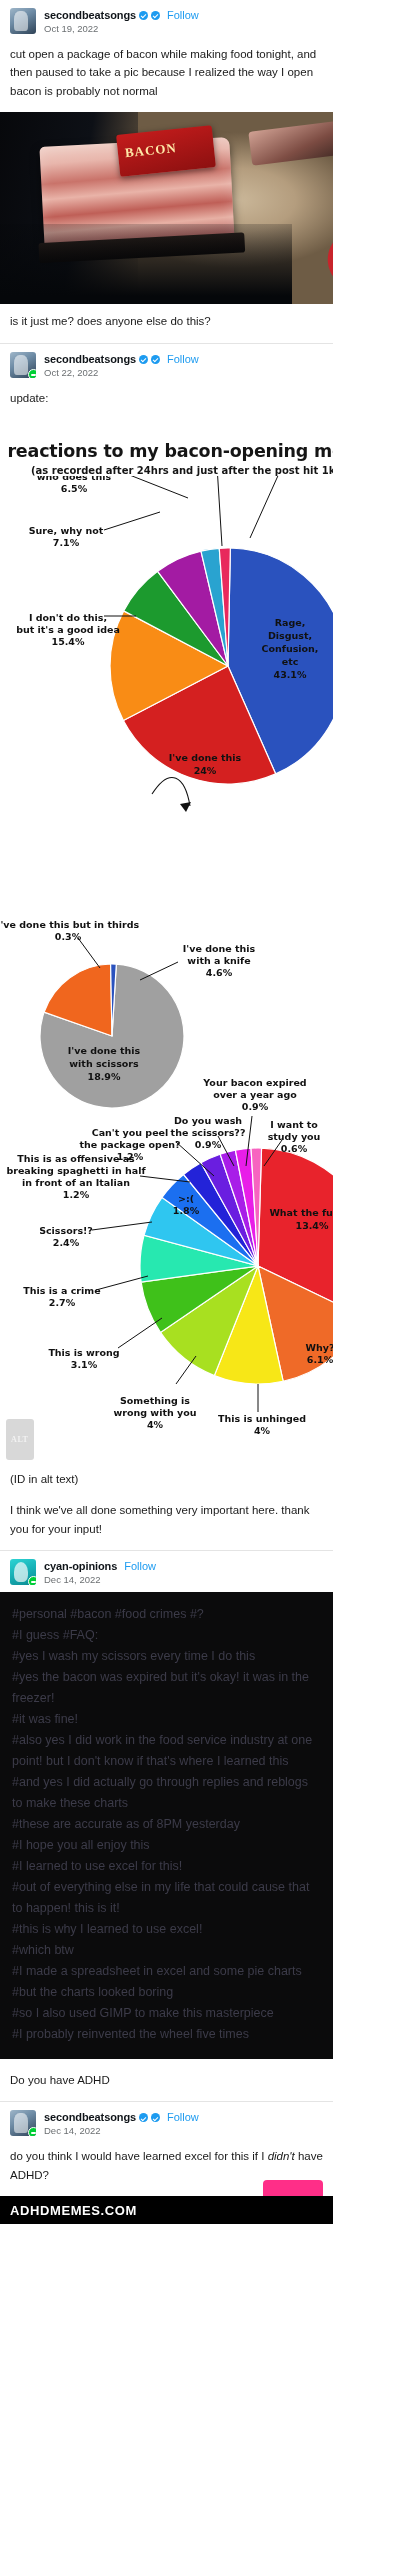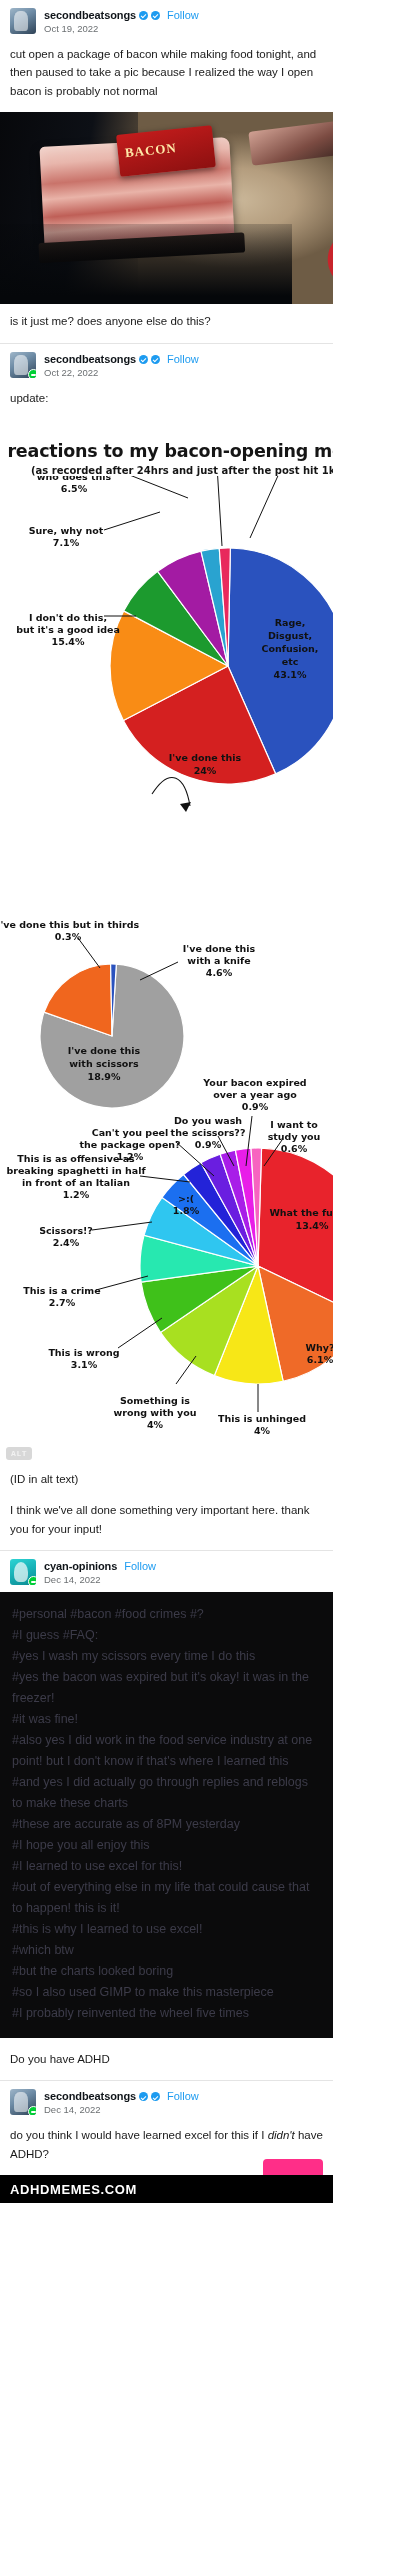--- a/index.html
+++ b/index.html
@@ -122,22 +122,22 @@
   .chart-title{
     text-align:center;font-size:17.5px;color:#151515;font-weight:600;
     margin:22px 6px 0 6px;letter-spacing:-.2px;
   }
   .chart-sub{
     text-align:center;font-size:10px;color:#151515;margin:4px 6px 0 6px;font-weight:600;
   }
   .svg-charts{display:block;width:406px;}
   .alt-tag{
     position:absolute;left:6px;bottom:6px;background:#d8d8d8;color:#f2f2f2;
-    font-size:8px;font-weight:bold;letter-spacing:.6px;padding:2px 5px;border-radius:3px;
-    font-family:Liberation Mono, monospace;
+    font-size:8px;font-weight:bold;letter-spacing:.6px;padding:16px 5px;border-radius:3px;
+    font-family:Liberation Serif, serif;
   }
 
   
   .tagblock{
     background:#0b0b0c;color:#3c3b49;padding:12px 12px 14px 12px;
     font-size:12.5px;line-height:1.68;
   }
 
   
   .watermark{
@@ -363,20 +363,21 @@
         <div>#yes the bacon was expired but it's okay! it was in the freezer!</div>
         <div>#it was fine!</div>
         <div>#also yes I did work in the food service industry at one point! but I don't know if that's where I learned this</div>
         <div>#and yes I did actually go through replies and reblogs to make these charts</div>
         <div>#these are accurate as of 8PM yesterday</div>
         <div>#I hope you all enjoy this</div>
         <div>#I learned to use excel for this!</div>
         <div>#out of everything else in my life that could cause that to happen! this is it!</div>
         <div>#this is why I learned to use excel!</div>
         <div>#which btw</div>
+        <div>#I made a spreadsheet in excel and some pie charts</div>
         <div>#but the charts looked boring</div>
         <div>#so I also used GIMP to make this masterpiece</div>
         <div>#I probably reinvented the wheel five times</div>
       </div>
 
     <div class="body-text" style="padding-top:12px">Do you have ADHD</div>
   </div>
   <div class="divider"></div>
 
   <div class="post">

